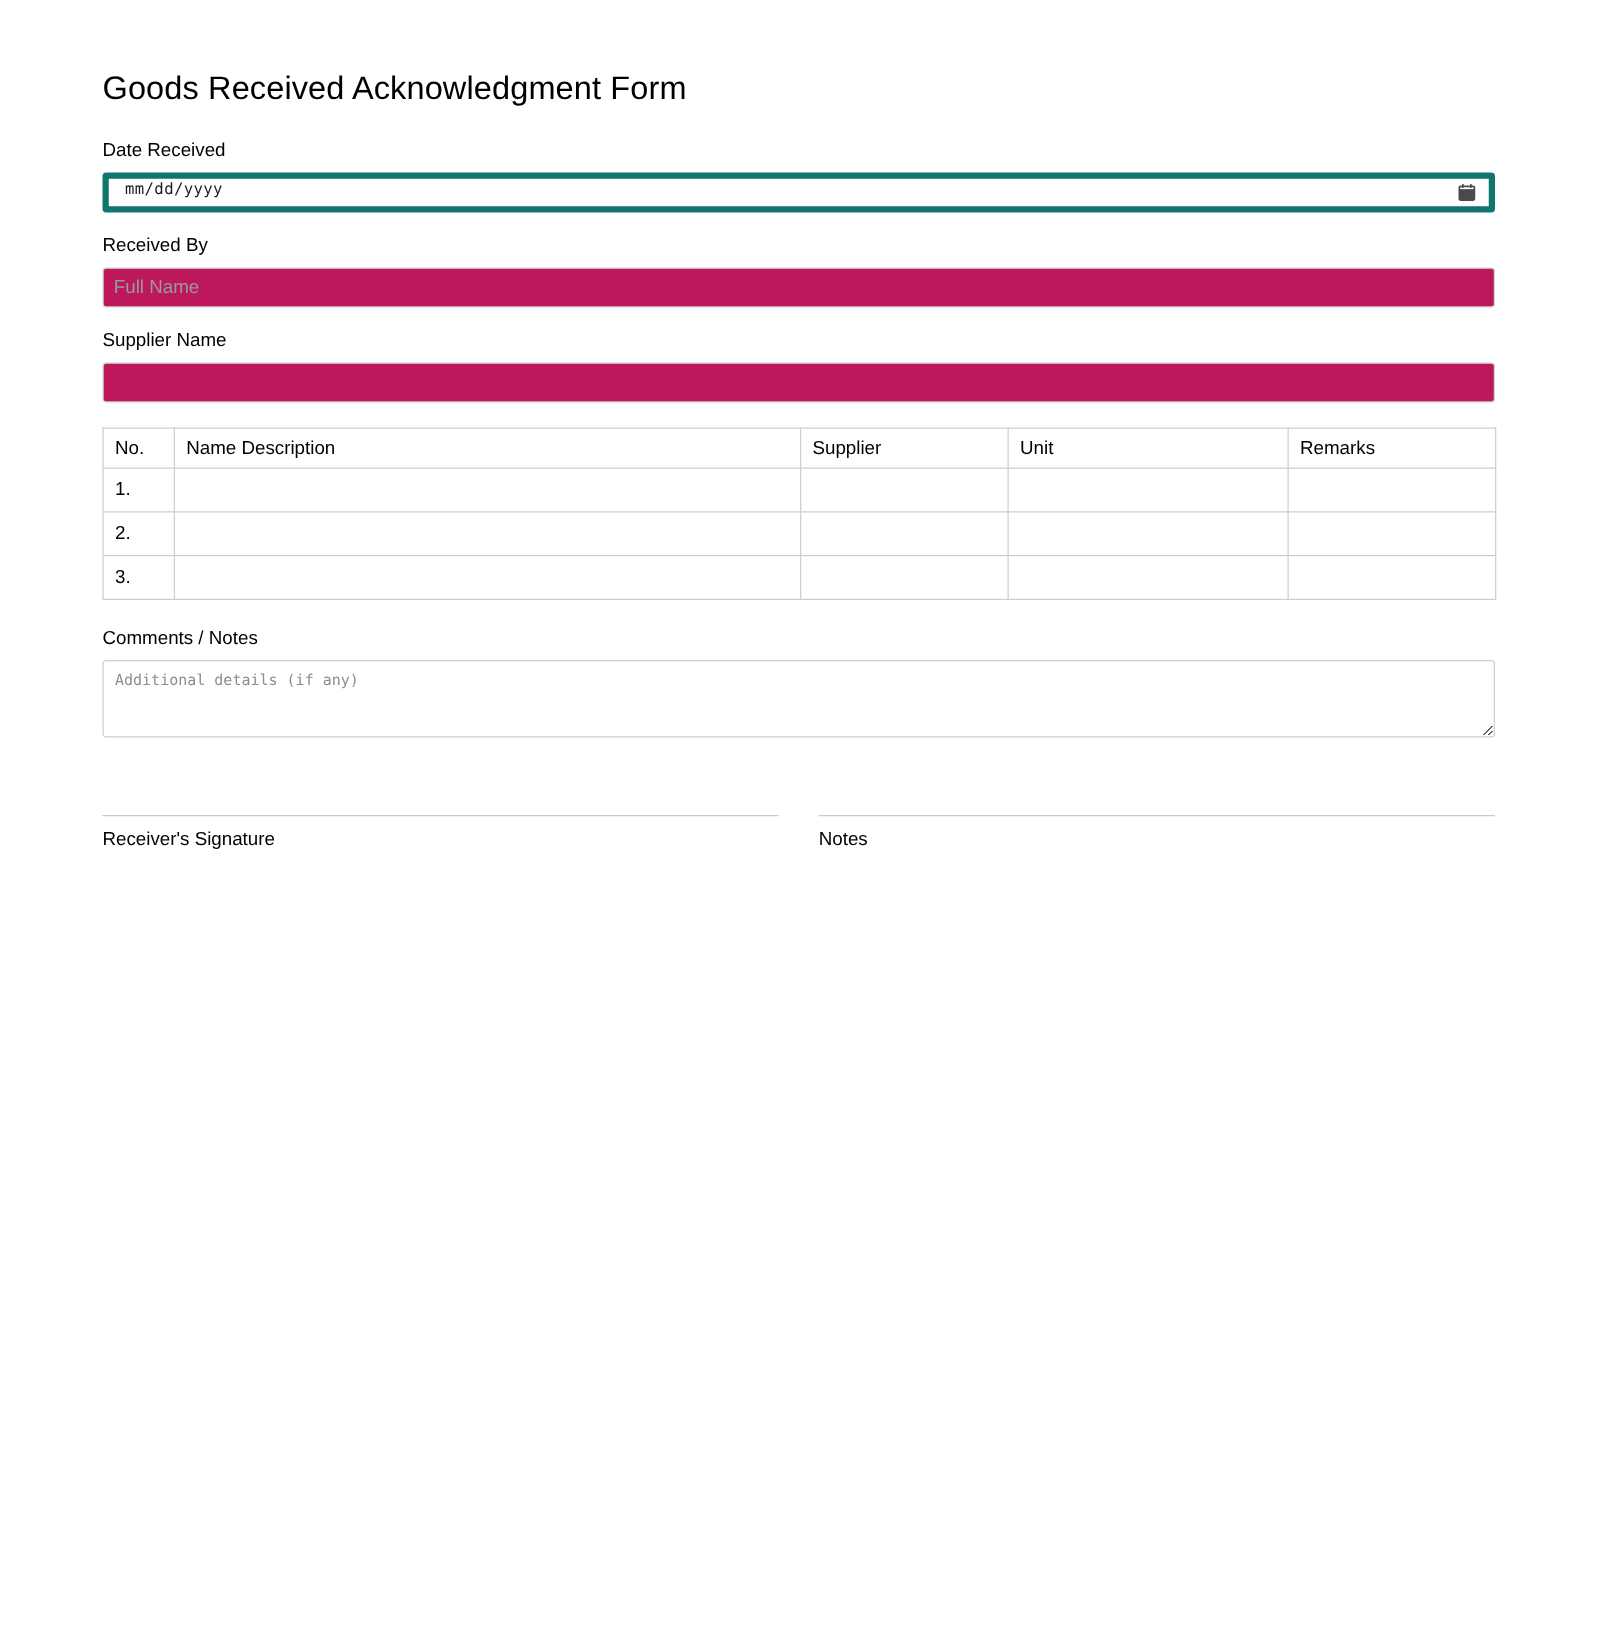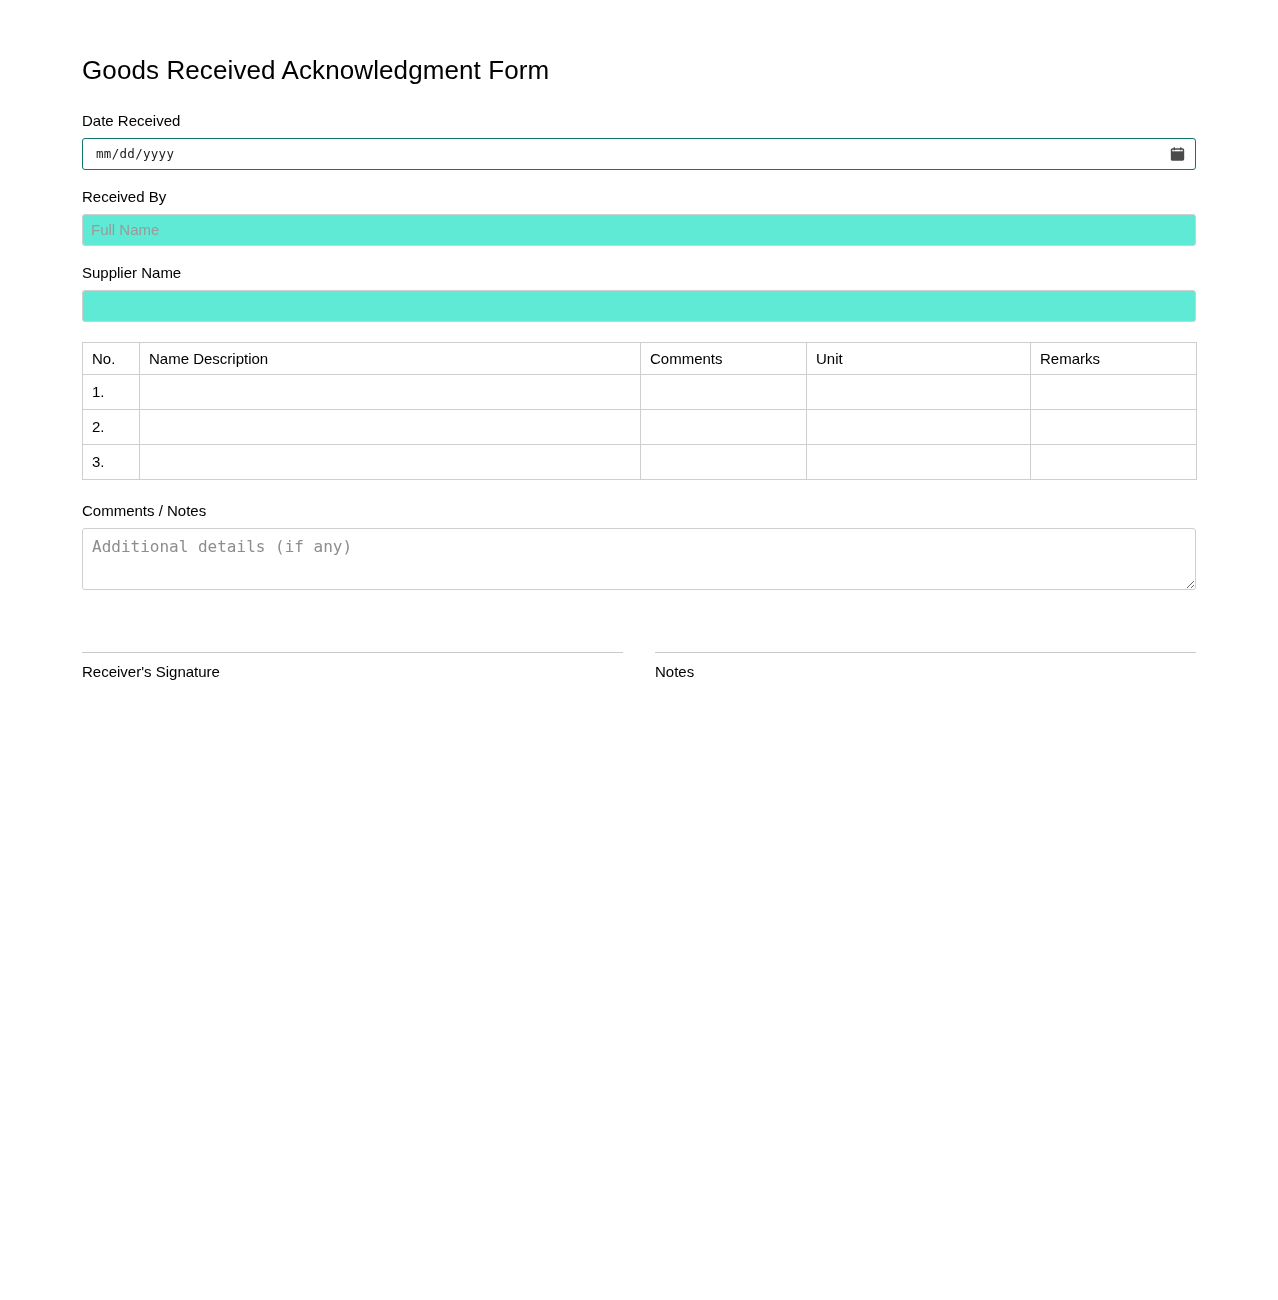--- a/index.html
+++ b/index.html
@@ -44,38 +44,38 @@
     box-sizing: border-box;
     display: block;
     width: 1114px;
     height: 32px;
     padding: 4px 8px;
     font-size: 15px;
     font-family: "Liberation Sans", sans-serif;
     color: #000;
     border: 1px solid #cfcfcf;
     border-radius: 3px;
-    background: #5eead4;
+    background: #be185d;
     outline: none;
   }
   input.text-input::placeholder {
     color: #9a9a9a;
     opacity: 1;
   }
   
   .date-input-shell {
     position: relative;
     width: 1114px;
     height: 32px;
     box-sizing: border-box;
-    border: 1px solid #0f766e;
+    border: 5px solid #0f766e;
     border-radius: 3px;
     background: #fff;
     display: flex;
-    align-items: center;
+    align-items: flex-start;
   }
   .date-text {
     font-family: "DejaVu Sans Mono", monospace;
     font-size: 12.5px;
     letter-spacing: 0.3px;
     color: #1a1a1a;
     padding-left: 13px;
     white-space: pre;
   }
   .calendar-btn {
@@ -124,21 +124,21 @@
   textarea.notes-area {
     box-sizing: border-box;
     display: block;
     width: 1114px;
     height: 62px;
     border: 1px solid #cfcfcf;
     border-radius: 3px;
     background: #fff;
     padding: 8px 9px;
     font-family: "DejaVu Sans Mono", monospace;
-    font-size: 16px;
+    font-size: 12px;
     color: #000;
     resize: both;
     overflow: auto;
     outline: none;
   }
   textarea.notes-area::placeholder {
     color: #8d8d8d;
     opacity: 1;
   }
   .sign-row {
@@ -203,21 +203,21 @@
         <col class="c-no">
           <col class="c-desc">
           <col class="c-qty">
           <col class="c-unit">
           <col class="c-rem">
       </colgroup>
       <thead>
         <tr>
           <th>No.</th>
           <th>Name Description</th>
-          <th>Comments</th>
+          <th>Supplier</th>
           <th>Unit</th>
           <th>Remarks</th>
         </tr>
       </thead>
       <tbody>
         <tr>
           <td>1.</td>
           <td></td>
           <td></td>
           <td></td>

